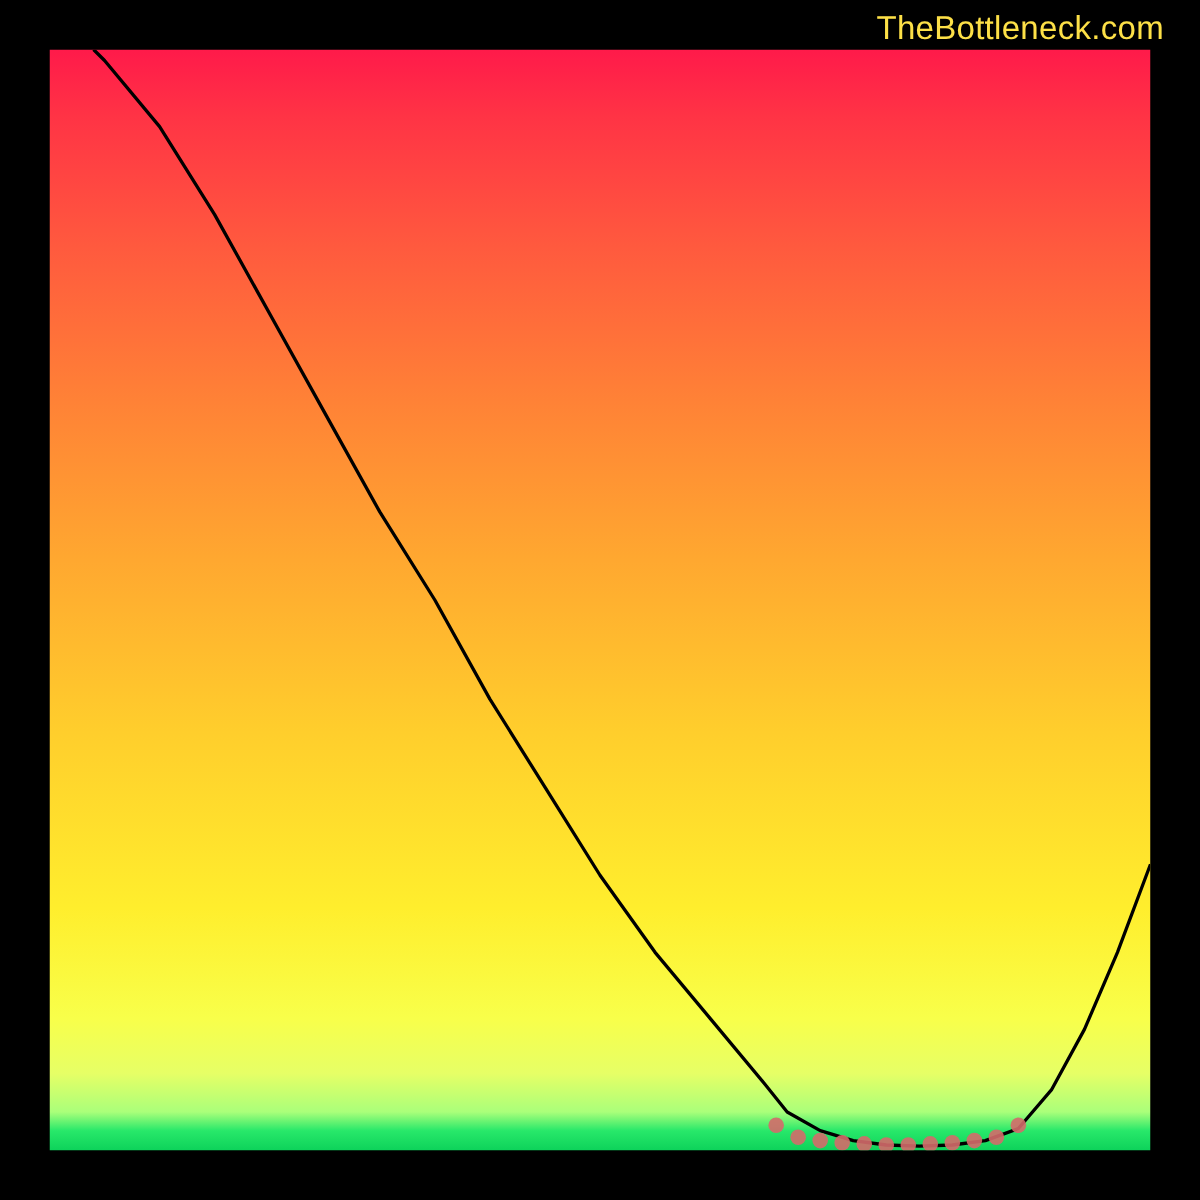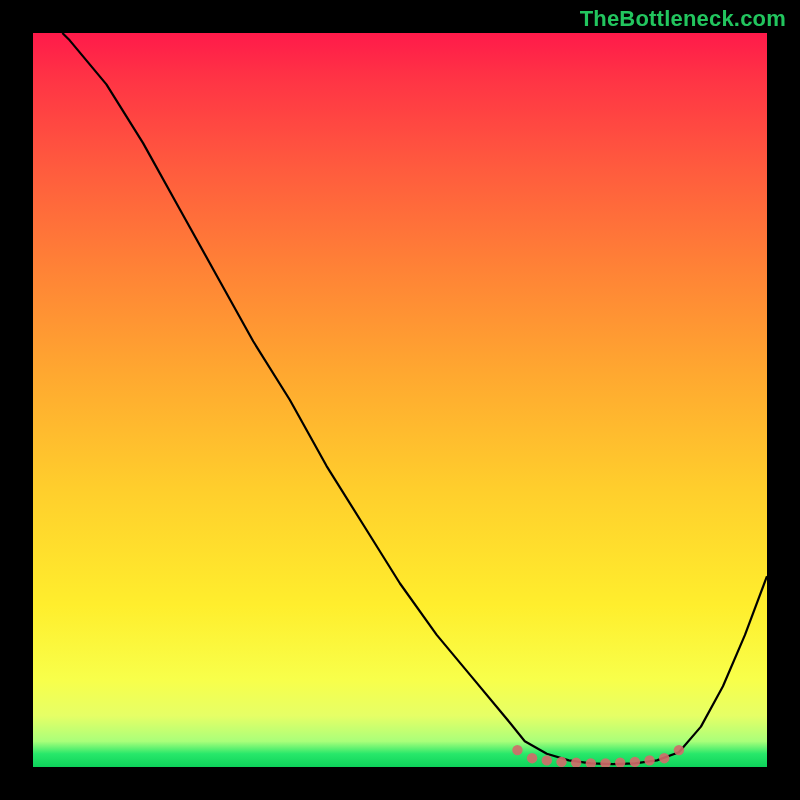--- a/index.html
+++ b/index.html
@@ -12,24 +12,24 @@
   }
   .container {
     position: relative;
     width: 800px;
     height: 800px;
     background: #000;
   }
   .watermark {
     position: absolute;
     top: 6px;
-    right: 14px;
-    color: #22c55e;
+    right: 24px;
+    color: #fde047;
     font-size: 22px;
-    font-weight: 700;
+    font-weight: 400;
     letter-spacing: 0.2px;
     z-index: 10;
   }
   .plot-area {
     position: absolute;
     left: 33px;
     top: 33px;
     width: 734px;
     height: 734px;
     overflow: hidden;

